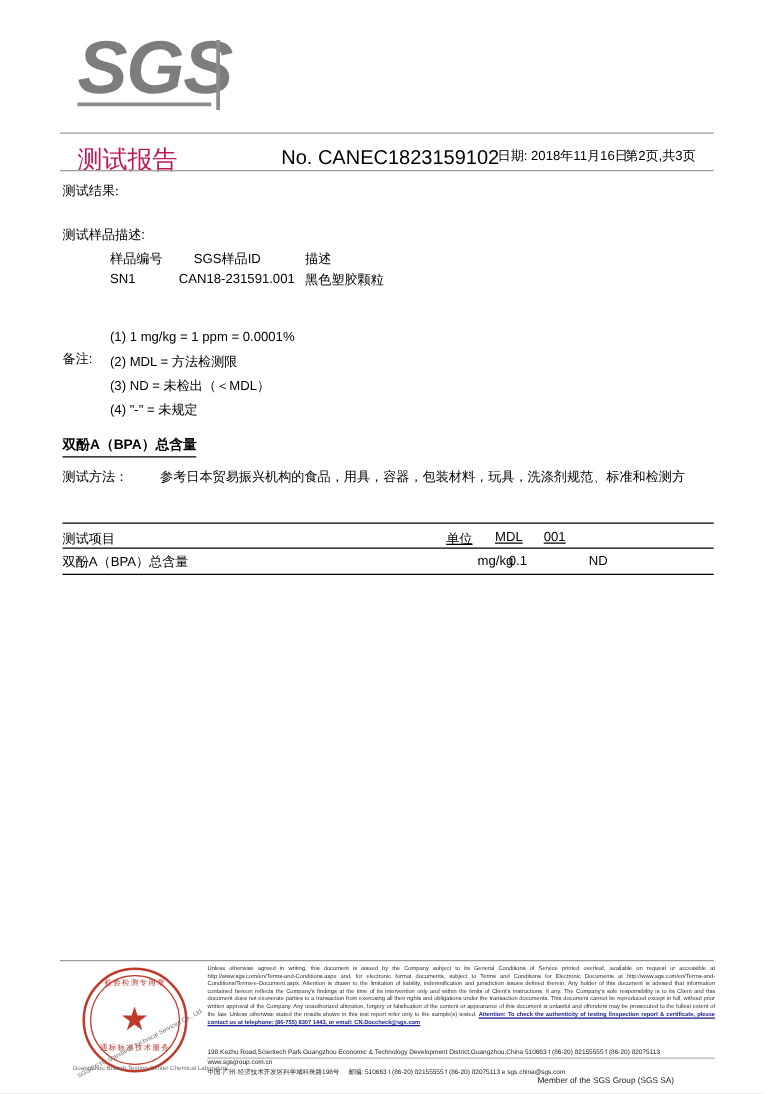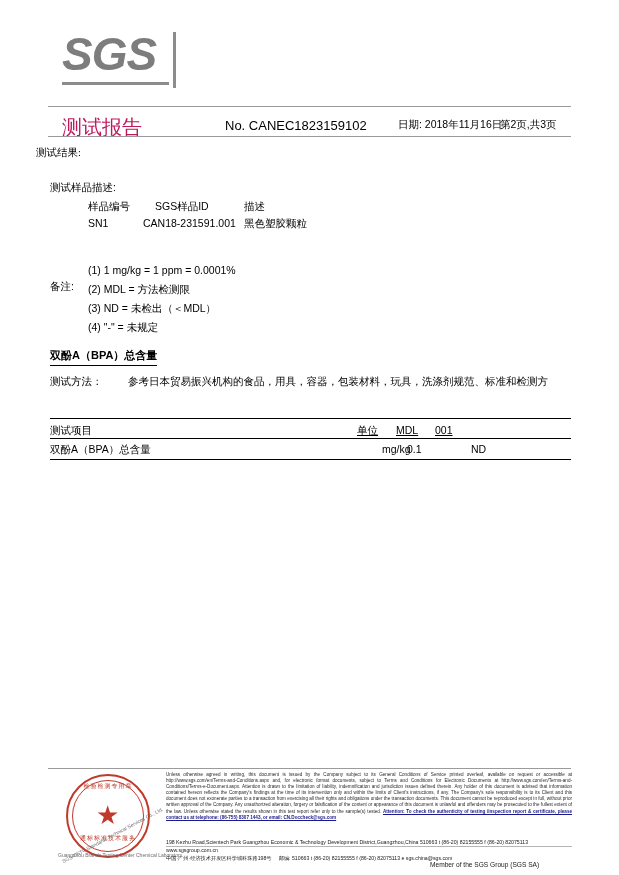--- a/index.html
+++ b/index.html
@@ -21,21 +21,21 @@
   .logo-block {
     position: absolute;
     left: 62px;
     top: 30px;
     width: 120px;
     height: 58px;
   }
   .logo-text {
     font-family: "Liberation Sans", sans-serif;
     font-weight: bold;
-    font-size: 46px;
+    font-size: 60px;
     letter-spacing: -1px;
     color: #7d7d7d;
     line-height: 48px;
     font-style: italic;
   }
   .logo-rule {
     position: absolute;
     left: 0;
     top: 52px;
     width: 107px;
@@ -62,21 +62,21 @@
     position: absolute;
     left: 62px;
     top: 114px;
     font-size: 20px;
     color: #be185d;
   }
   .report-no {
     position: absolute;
     left: 225px;
     top: 118px;
-    font-size: 13px;
+    font-size: 16px;
     color: #000;
   }
   .report-date {
     position: absolute;
     left: 398px;
     top: 118px;
     font-size: 10.5px;
     color: #000;
   }
   .report-page {
@@ -94,21 +94,21 @@
     height: 1px;
     background: #9b9b9b;
   }
   
   .txt {
     position: absolute;
     font-size: 10.5px;
     color: #000;
     white-space: nowrap;
   }
-  .results-label { left: 36px; top: 146px; font-family: Liberation Serif, serif; }
+  .results-label { left: 50px; top: 146px; font-family: Liberation Serif, serif; }
   .sample-desc  { left: 50px; top: 181px; }
 
   .tbl-h1 { left: 88px;  top: 200px; }
   .tbl-h2 { left: 155px; top: 200px; }
   .tbl-h3 { left: 244px; top: 200px; }
   .tbl-c1 { left: 88px;  top: 217px; }
   .tbl-c2 { left: 143px; top: 217px; }
   .tbl-c3 { left: 244px; top: 217px; }
 
   .notes-label { left: 50px; top: 245px; margin-top: 35px; }

